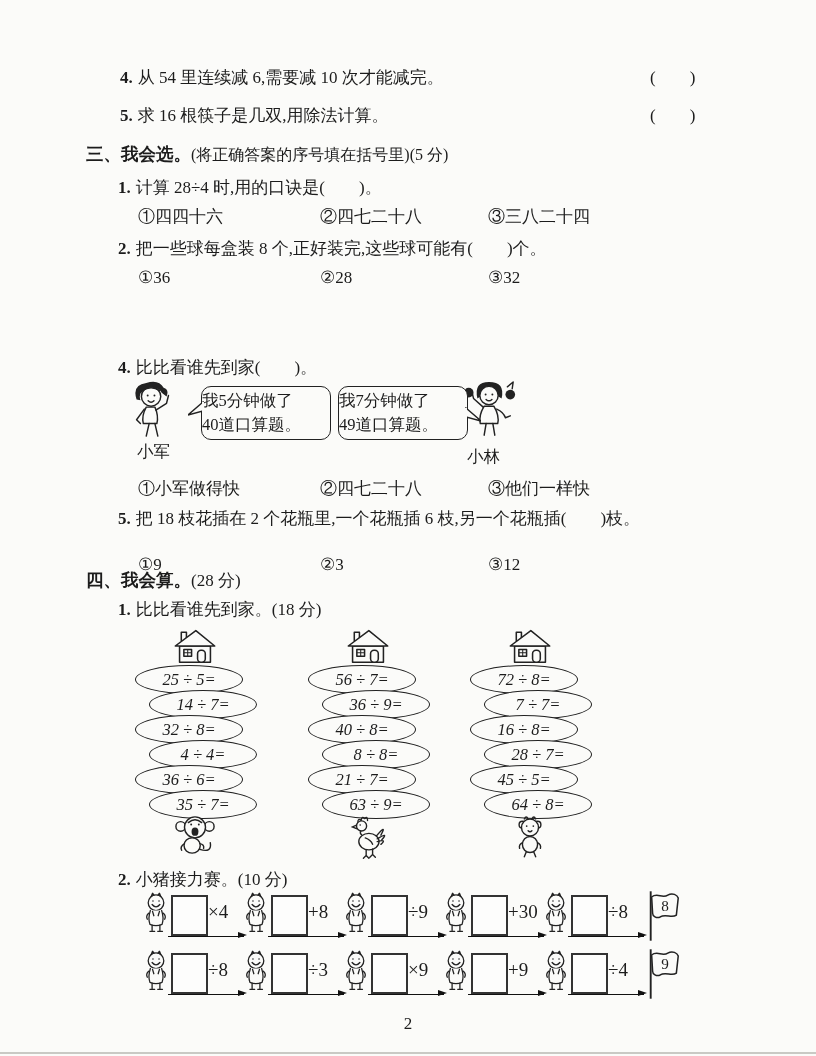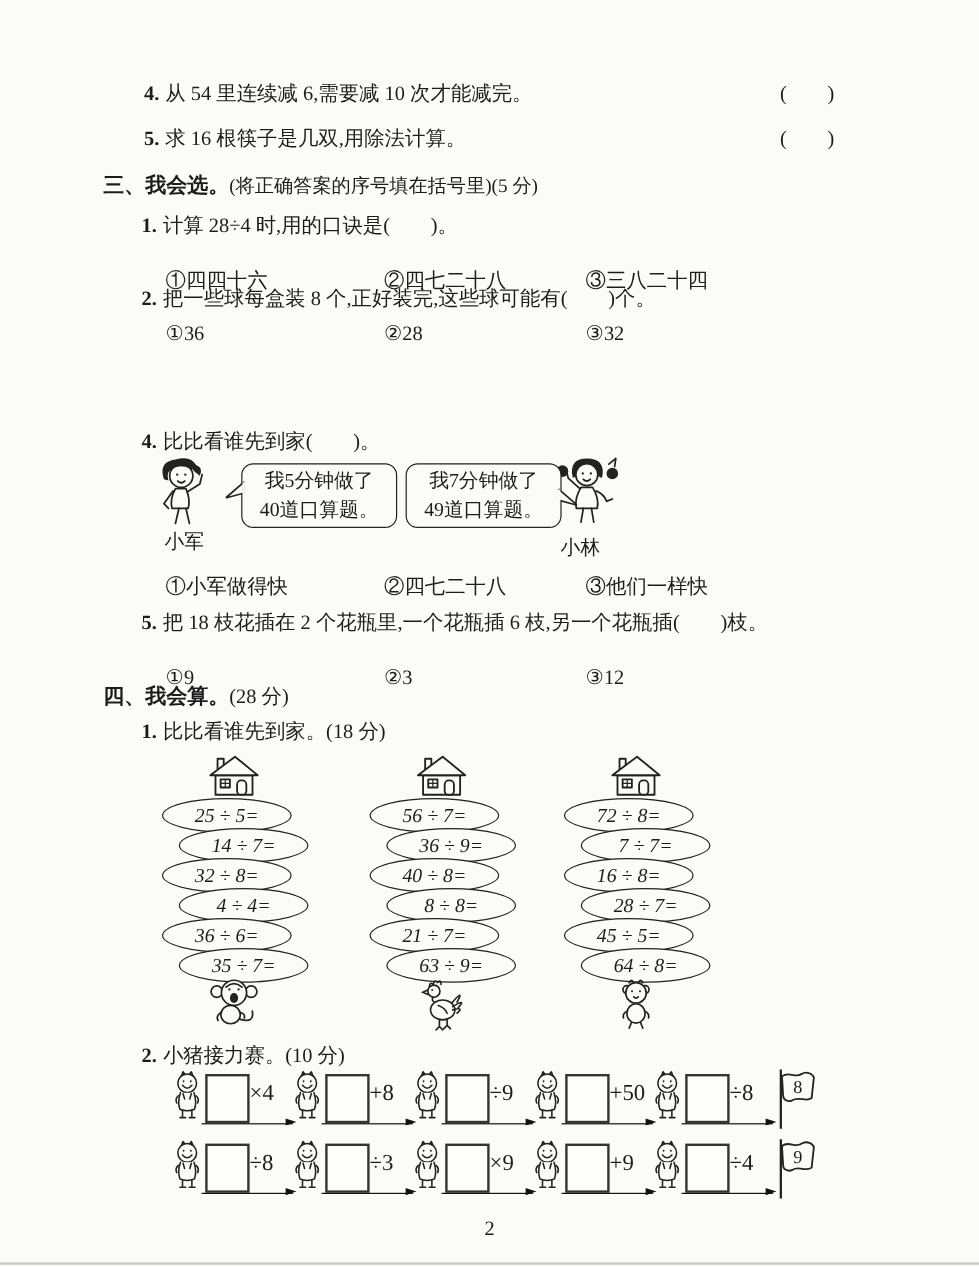--- a/index.html
+++ b/index.html
@@ -9,21 +9,21 @@
   .line{font-size:17px;white-space:nowrap;}
   .qnum{font-weight:bold;margin-right:5px;}
   .sec-title{font-size:17.5px;font-weight:bold;white-space:nowrap;}
   .hint{font-weight:normal;font-size:16px;}
   .pts{font-weight:normal;font-size:17px;}
   .optrow{left:0;width:816px;height:24px;}
   .opt{position:absolute;font-size:17px;white-space:nowrap;}
   .o1{left:138px;} .o2{left:320px;} .o3{left:488px;}
   .bracket{font-size:17px;white-space:pre;}
   .bubble{position:absolute;width:128px;height:50px;border:1.6px solid #222;border-radius:10px;
-          background:#fbfbf9;font-size:16.5px;line-height:24px;text-align:center;padding-top:2px;z-index:2;}
+          background:#fbfbf9;font-size:16.5px;line-height:24px;text-align:left;padding-top:2px;z-index:2;}
   .bubble svg.tail{position:absolute;}
   .kid-label{position:absolute;font-size:16.5px;}
   .race-col{position:absolute;top:628px;width:160px;height:232px;}
   .house{position:absolute;left:58px;top:0;}
   .oval{position:absolute;width:106px;height:27px;border:1.6px solid #222;border-radius:50%;
         display:flex;align-items:center;justify-content:center;font-size:16.5px;background:#fbfbf9;font-style:italic;}
   .ov0{top:37px;left:20px;} .ov1{top:62px;left:34px;} .ov2{top:87px;left:20px;}
   .ov3{top:112px;left:34px;} .ov4{top:137px;left:20px;} .ov5{top:162px;left:34px;}
   .animal{position:absolute;top:186px;}
   .relay-row{position:absolute;left:0;width:816px;height:58px;}
@@ -82,21 +82,21 @@
   </div>
   <div class="bracket abs" style="left:650px;top:104px;">(　　)</div>
 
   <div class="sec-title abs" style="left:86px;top:142px;">
     <b>三、我会选。</b><span class="hint">(将正确答案的序号填在括号里)(5 分)</span>
   </div>
 
   <div class="line abs" style="left:118px;top:176px;">
     <b class="qnum">1.</b><span>计算 28÷4 时,用的口诀是(　　)。</span>
   </div>
-  <div class="abs optrow" style="top:222px;">
+  <div class="abs optrow" style="top:205px;">
     <span class="opt o1">①四四十六</span>
     <span class="opt o2">②四七二十八</span>
     <span class="opt o3">③三八二十四</span>
   </div>
 
   <div class="line abs" style="left:118px;top:237px;">
     <b class="qnum">2.</b><span>把一些球每盒装 8 个,正好装完,这些球可能有(　　)个。</span>
   </div>
   <div class="abs optrow" style="top:267px;">
     <span class="opt o1">①36</span>
@@ -288,21 +288,21 @@
         </svg>
       <div class="box"></div>
       <span class="op">÷9</span>
       <div class="arrow"></div>
     </div>
     <div class="unit" style="left:443px;">
       <svg class="pig" width="26" height="46" viewBox="0 0 30 50">
           <use href="#pigsym"></use>
         </svg>
       <div class="box"></div>
-      <span class="op">+50</span>
+      <span class="op">+30</span>
       <div class="arrow"></div>
     </div>
     <div class="unit" style="left:543px;">
       <svg class="pig" width="26" height="46" viewBox="0 0 30 50">
           <use href="#pigsym"></use>
         </svg>
       <div class="box"></div>
       <span class="op">÷8</span>
       <div class="arrow"></div>
     </div>

